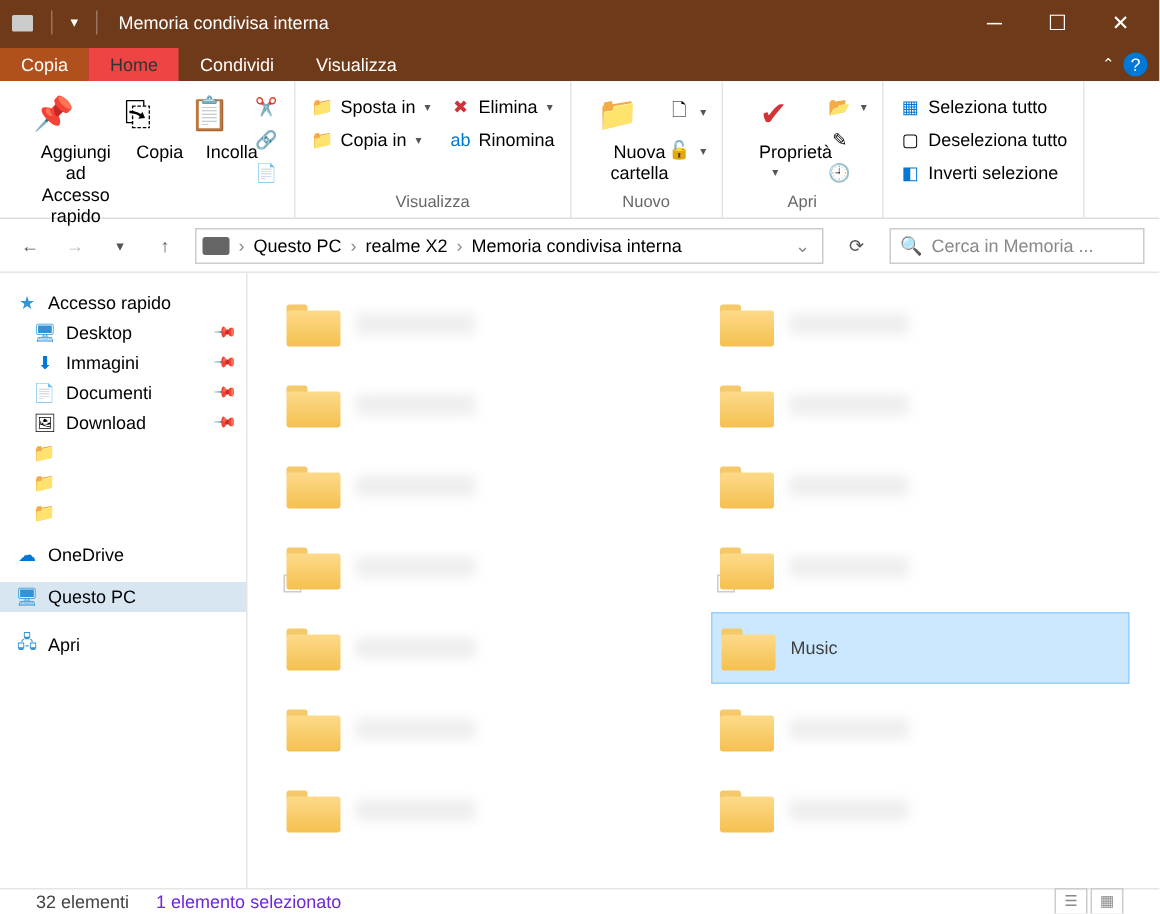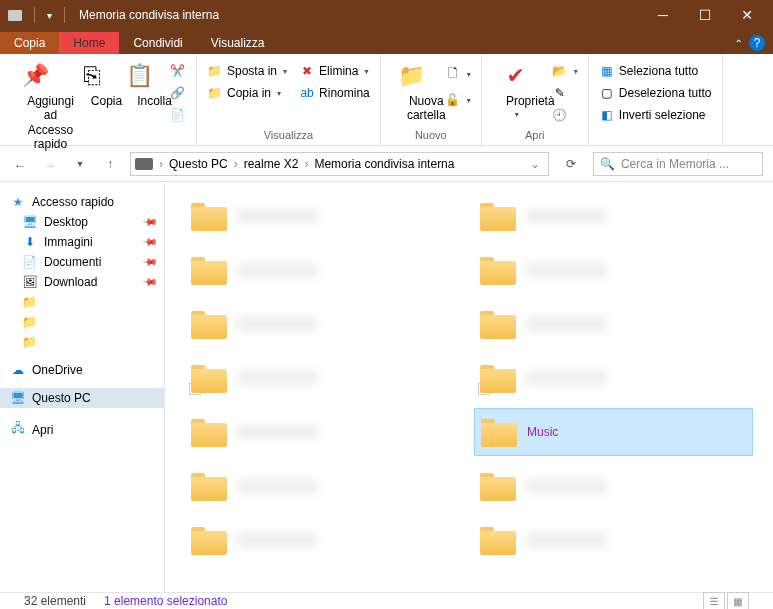--- a/index.html
+++ b/index.html
@@ -60,21 +60,21 @@
 .side-item.header.first { margin-top: 0; }
 
 .files { flex: 1; overflow-y: scroll; padding: 10px 20px; position: relative;}
 .files-grid { display: grid; grid-template-columns: 1fr 1fr; gap: 6px 10px; }
 .file-item { display: flex; align-items: center; gap: 10px; padding: 6px; height: 48px; cursor: default;}
 .file-item.selected { background: #cce8ff; border: 1px solid #99d1ff; }
 .file-item .folder { width: 36px; height: 30px; position: relative;}
 .file-item .folder::before { content:''; position: absolute; top: 2px; left: 0; width: 14px; height: 6px; background: #f5c869; border-radius: 2px 2px 0 0;}
 .file-item .folder::after { content:''; position: absolute; top: 6px; left: 0; width: 36px; height: 24px; background: linear-gradient(#fdda8a,#f5c04f); border-radius: 2px;}
 .file-item .blur { filter: blur(4px); color: #999; background: #eee; width: 80px; height: 14px; border-radius: 2px;}
-.file-item .name { color: #a21caf; }
+.file-item .name { color: #404040; }
 .shortcut-arrow { position: absolute; bottom: -2px; left: -2px; background: #fff; border: 1px solid #ccc; width: 12px; height: 12px; font-size: 8px; text-align: center; line-height: 10px; color: #0078d7;}
 
 .statusbar { height: 17px; border-top: 1px solid #e5e5e5; display: flex; align-items: center; padding: 0 24px; gap: 18px; color: #444;}
 .statusbar .views { margin-left: auto; display: flex; gap: 2px; }
 .statusbar .view-btn { width: 22px; height: 18px; border: 1px solid #ccc; display: flex; align-items: center; justify-content: center; font-size: 10px; color: #888; cursor: default;}
 
 .chevron-down { font-size: 10px; }
 </style>
 </head>
 <body>

